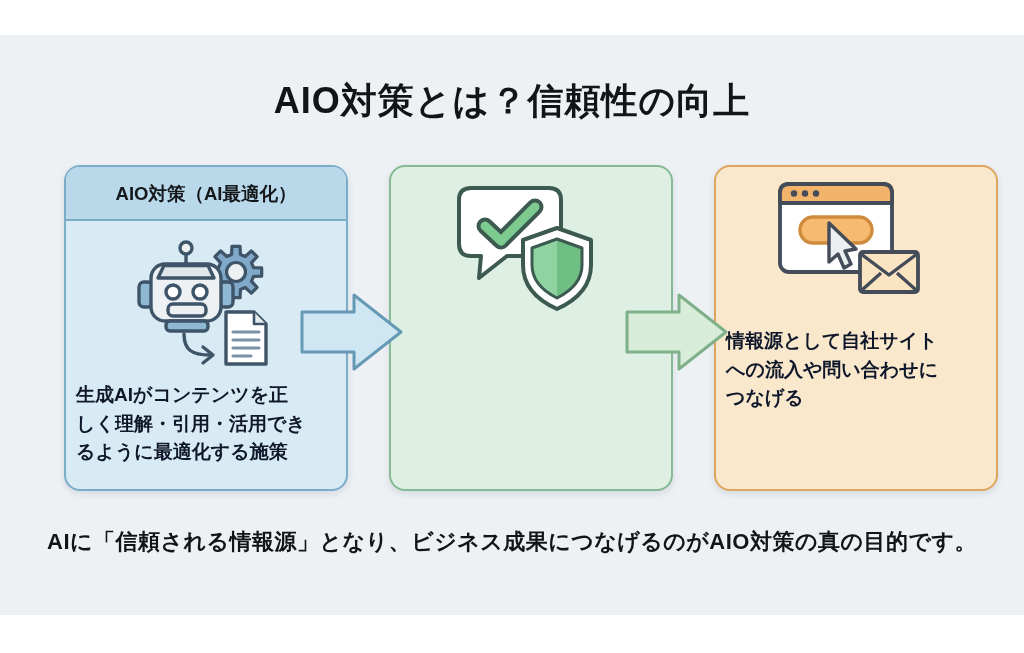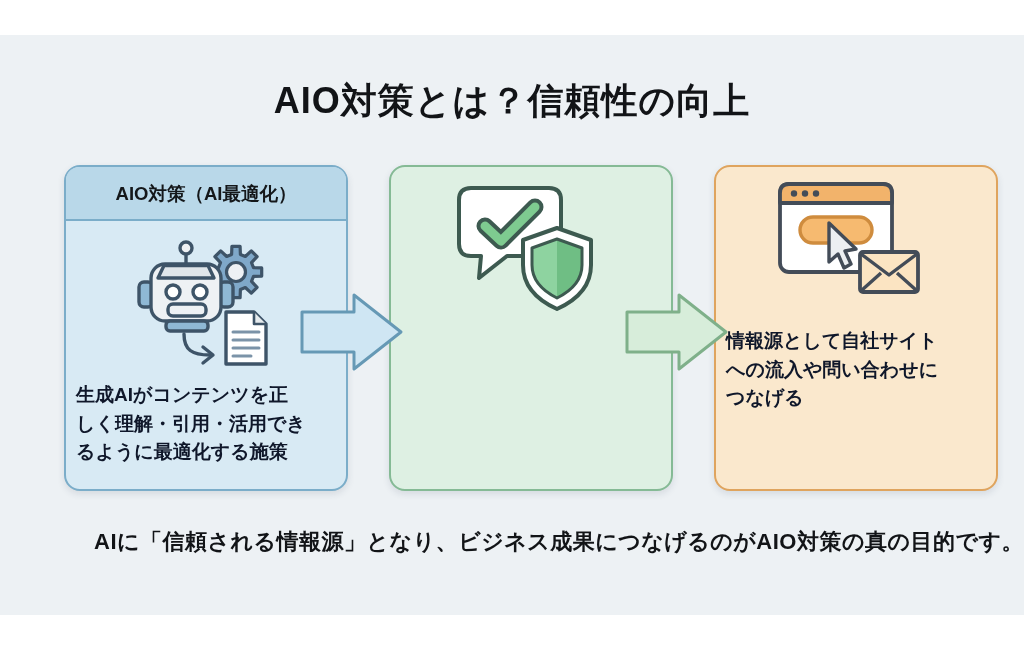--- a/index.html
+++ b/index.html
@@ -14,21 +14,21 @@
           box-shadow:0 3px 7px rgba(40,60,80,0.12);margin-left:16px; }
   .card-1 { left:48px; } .card-2 { left:373px; } .card-3 { left:698px; }
   .card-header { height:54px; background:var(--hdr); border-bottom:2px solid var(--brd);
                  border-radius:13px 13px 0 0; display:flex; align-items:center; justify-content:center;
                  font-size:18.5px; font-weight:800; color:#14171a; white-space:nowrap; }
   .card-icon { height:160px; display:flex; align-items:center; justify-content:center; padding-top:6px; }
   .card-body { padding:0 10px; text-align:left; font-size:19px; font-weight:800;
                line-height:1.5; color:#0f172a; white-space:pre-line; }
   .flow-arrow { position:absolute; top:257px; z-index:6; }
   .flow-arrow-1 { left:300px; } .flow-arrow-2 { left:625px; }
-  .footer-note { position:absolute; top:492px; left:0; width:100%; text-align:right;
+  .footer-note { position:absolute; top:492px; left:0; width:100%; text-align:center;
                  font-size:22px; font-weight:800; color:#121417; letter-spacing:0.5px; }
 </style>
 </head>
 <body>
 
 <div class="frame">
   <div class="canvas" style="background: rgb(237, 241, 244);">
 
     <h1 class="title">AIO対策とは？信頼性の向上</h1>
 

